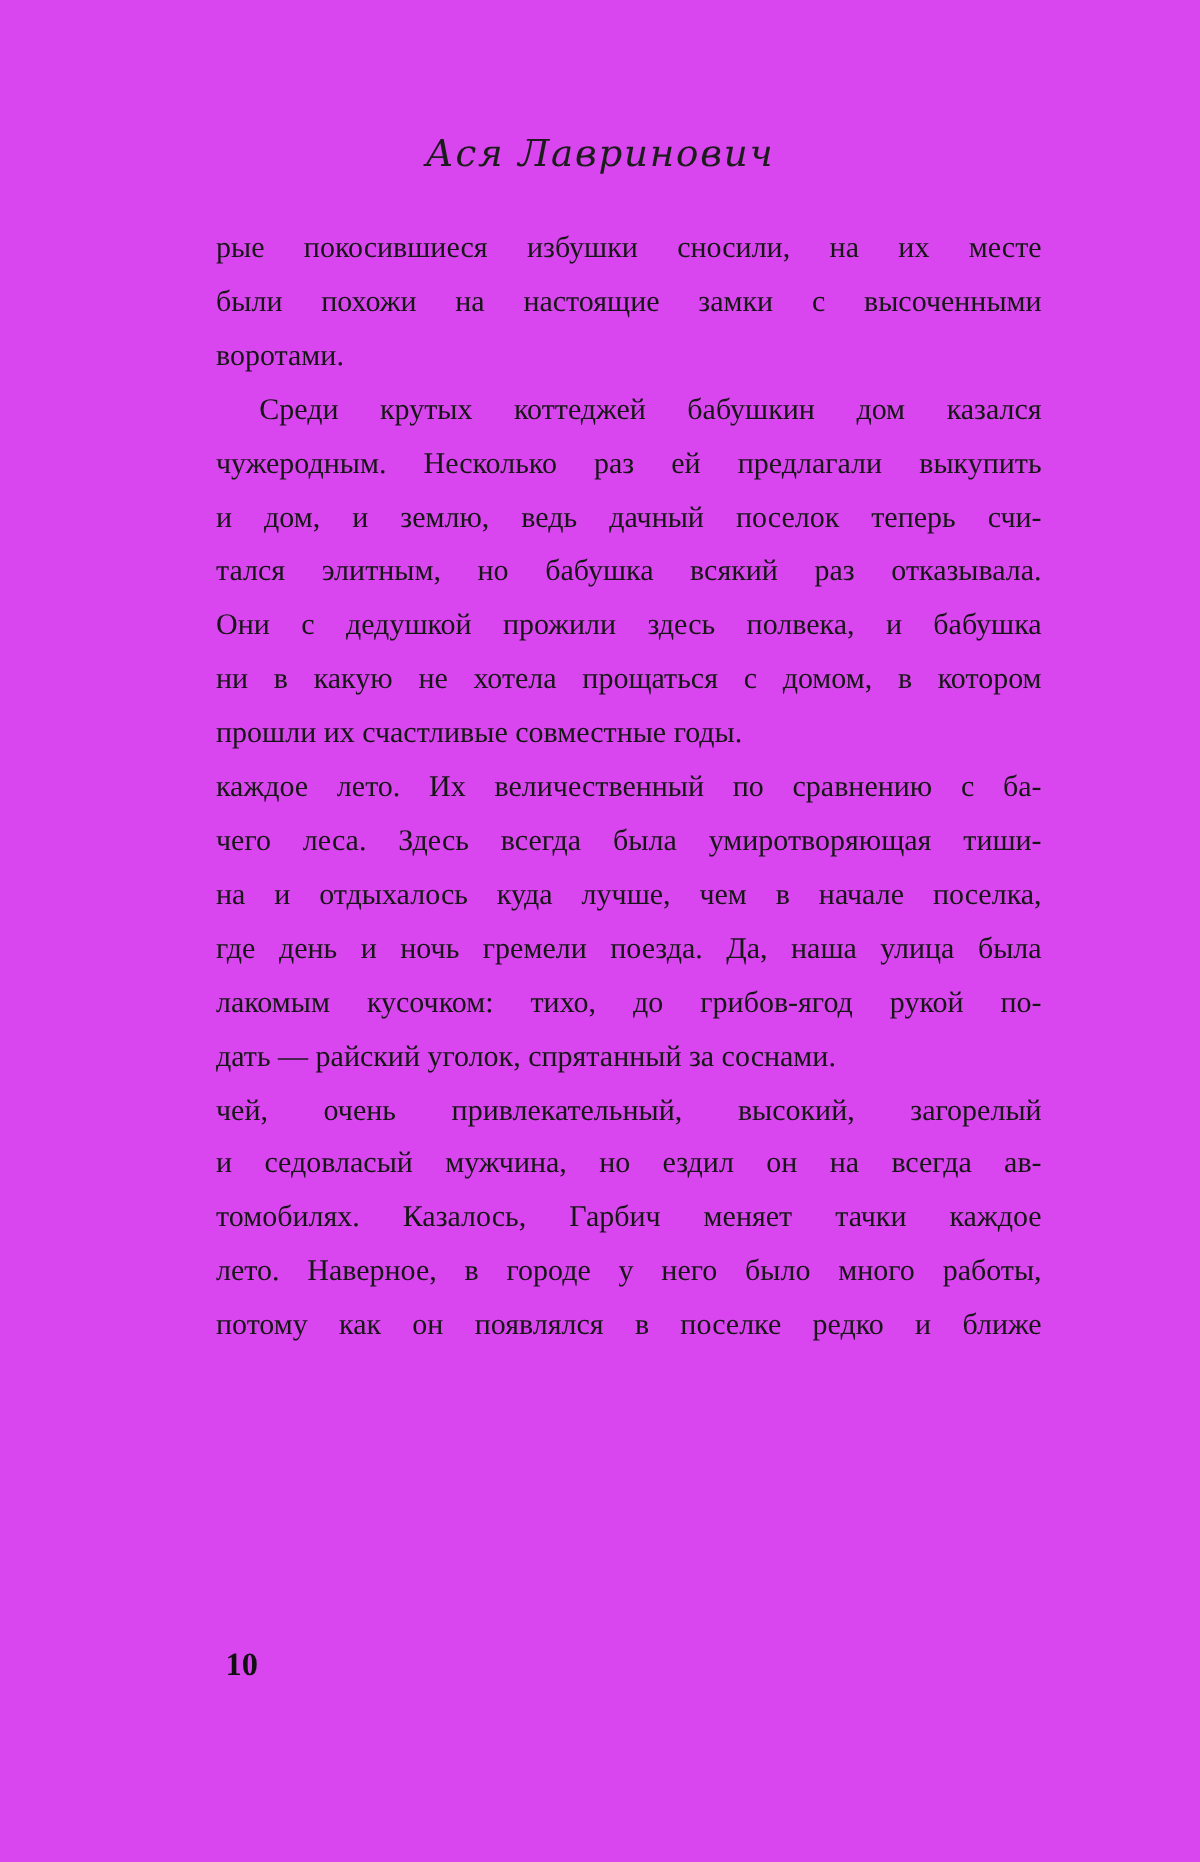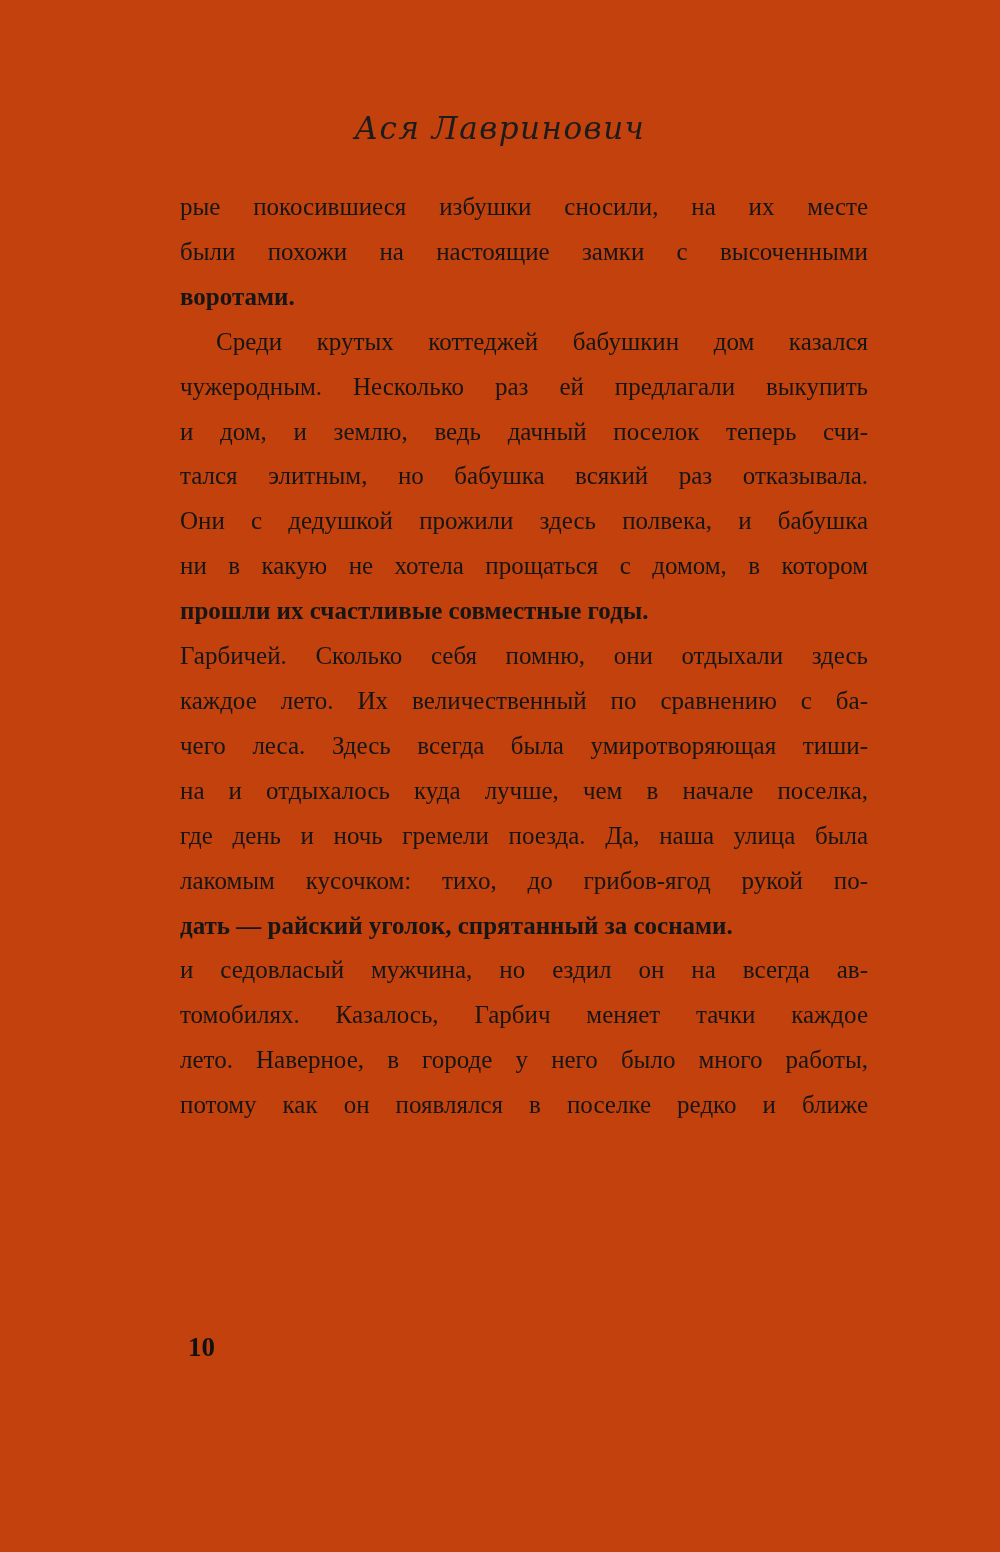--- a/index.html
+++ b/index.html
@@ -41,59 +41,58 @@
   .line {
     font-size: 25px;
     line-height: 44.9px;
     text-align: justify;
     text-align-last: justify;
     white-space: normal;
     color: #161616;
   }
   .line.plain {
     text-align-last: left;
-    font-weight: bold;
   }
   .line.indent {
     text-indent: 36px;
   }
   .page-number {
     position: absolute;
     left: 188px;
-    top: 1332px;
+    top: 1372px;
     font-size: 27px;
     font-weight: bold;
     line-height: 30px;
     color: #111111;
   }
 </style>
 </head>
 <body>
 
-<div class="page" style="background: #c2410c; color: rgb(22, 22, 22);">
+<div class="page" style="background: #d946ef; color: rgb(22, 22, 22);">
   <div class="author-header">Ася Лавринович</div>
 
   <div class="body-text" id="body-text">
       <div class="line">рые покосившиеся избушки сносили, на их месте</div>
       <div class="line">были похожи на настоящие замки с высоченными</div>
       <div class="line plain">воротами.</div>
       <div class="line indent">Среди крутых коттеджей бабушкин дом казался</div>
       <div class="line">чужеродным. Несколько раз ей предлагали выкупить</div>
       <div class="line">и дом, и землю, ведь дачный поселок теперь счи-</div>
       <div class="line">тался элитным, но бабушка всякий раз отказывала.</div>
       <div class="line">Они с дедушкой прожили здесь полвека, и бабушка</div>
       <div class="line">ни в какую не хотела прощаться с домом, в котором</div>
       <div class="line plain">прошли их счастливые совместные годы.</div>
-      <div class="line">Гарбичей. Сколько себя помню, они отдыхали здесь</div>
       <div class="line">каждое лето. Их величественный по сравнению с ба-</div>
       <div class="line">чего леса. Здесь всегда была умиротворяющая тиши-</div>
       <div class="line">на и отдыхалось куда лучше, чем в начале поселка,</div>
       <div class="line">где день и ночь гремели поезда. Да, наша улица была</div>
       <div class="line">лакомым кусочком: тихо, до грибов-ягод рукой по-</div>
       <div class="line plain">дать — райский уголок, спрятанный за соснами.</div>
+      <div class="line">чей, очень привлекательный, высокий, загорелый</div>
       <div class="line">и седовласый мужчина, но ездил он на всегда ав-</div>
       <div class="line">томобилях. Казалось, Гарбич меняет тачки каждое</div>
       <div class="line">лето. Наверное, в городе у него было много работы,</div>
       <div class="line">потому как он появлялся в поселке редко и ближе</div>
     </div>
 
   <div class="page-number">10</div>
 </div>
 
 </body></html>

